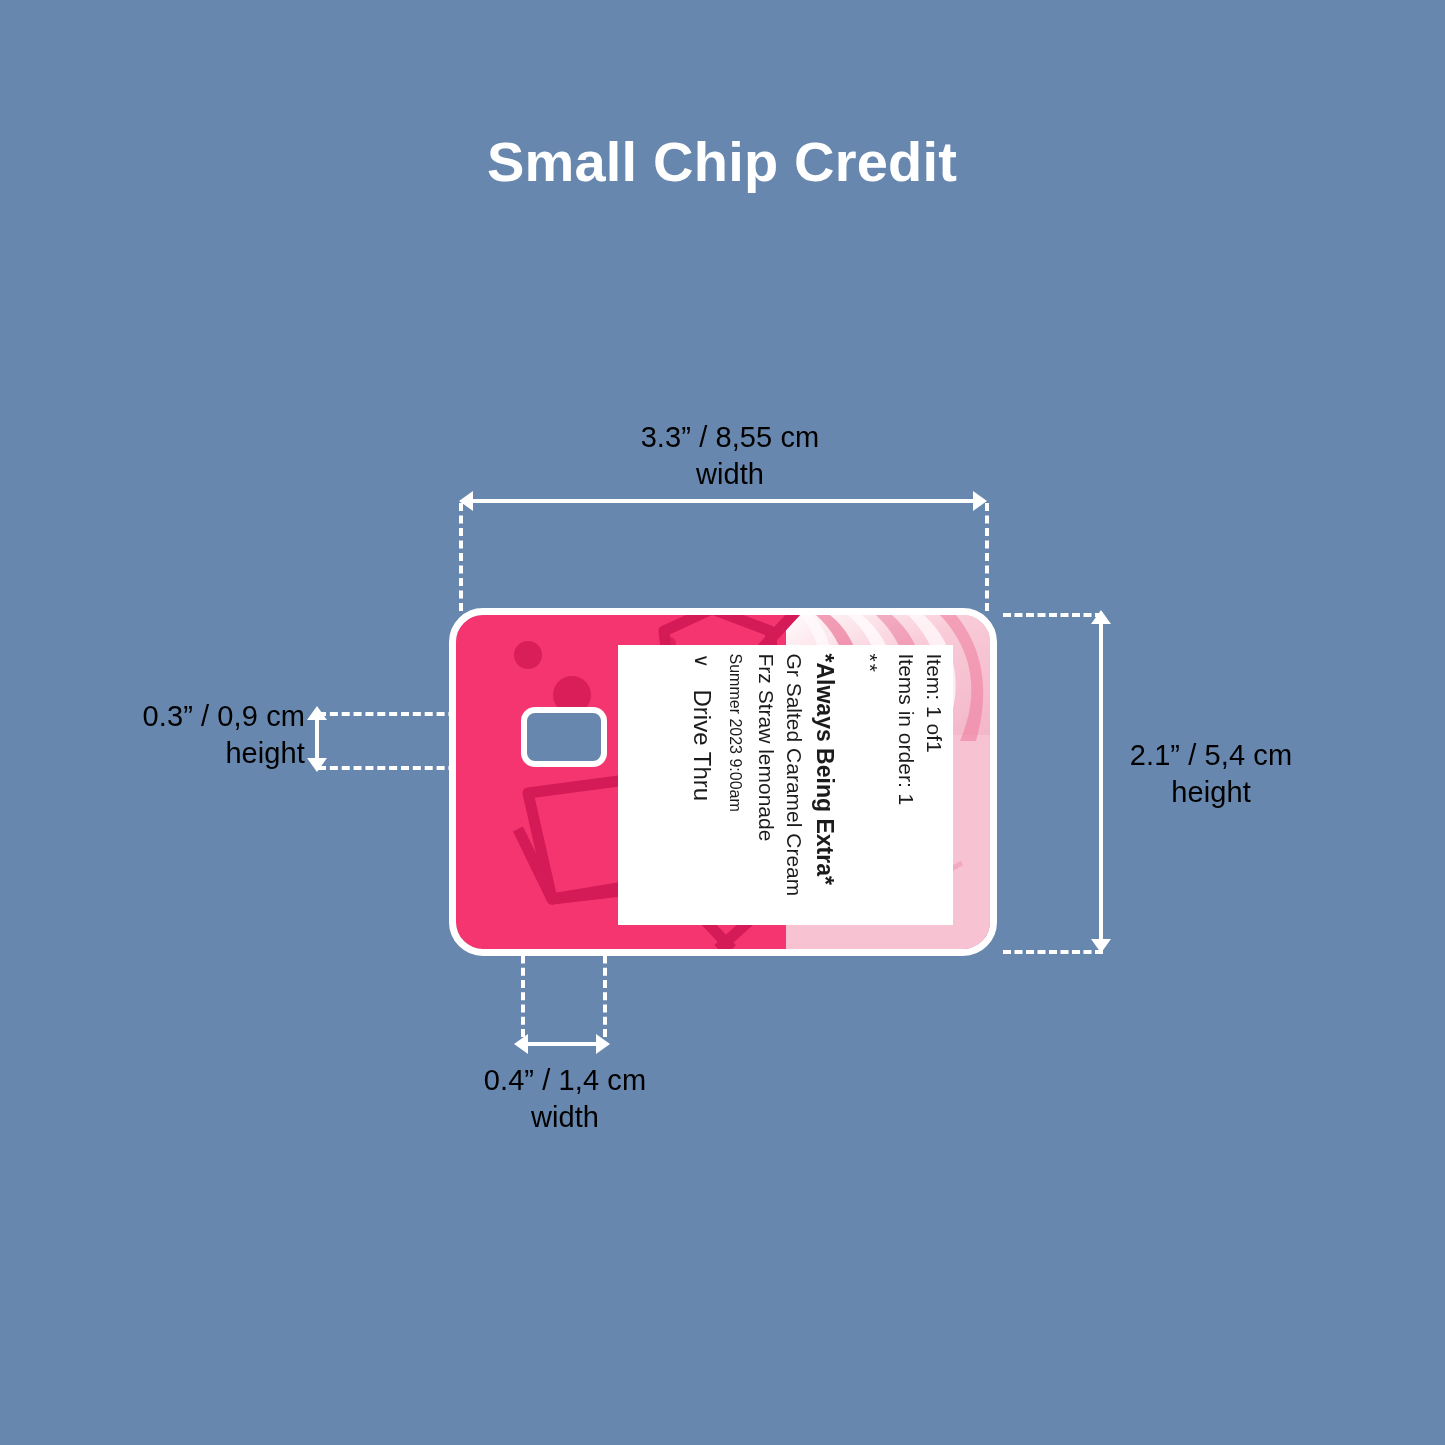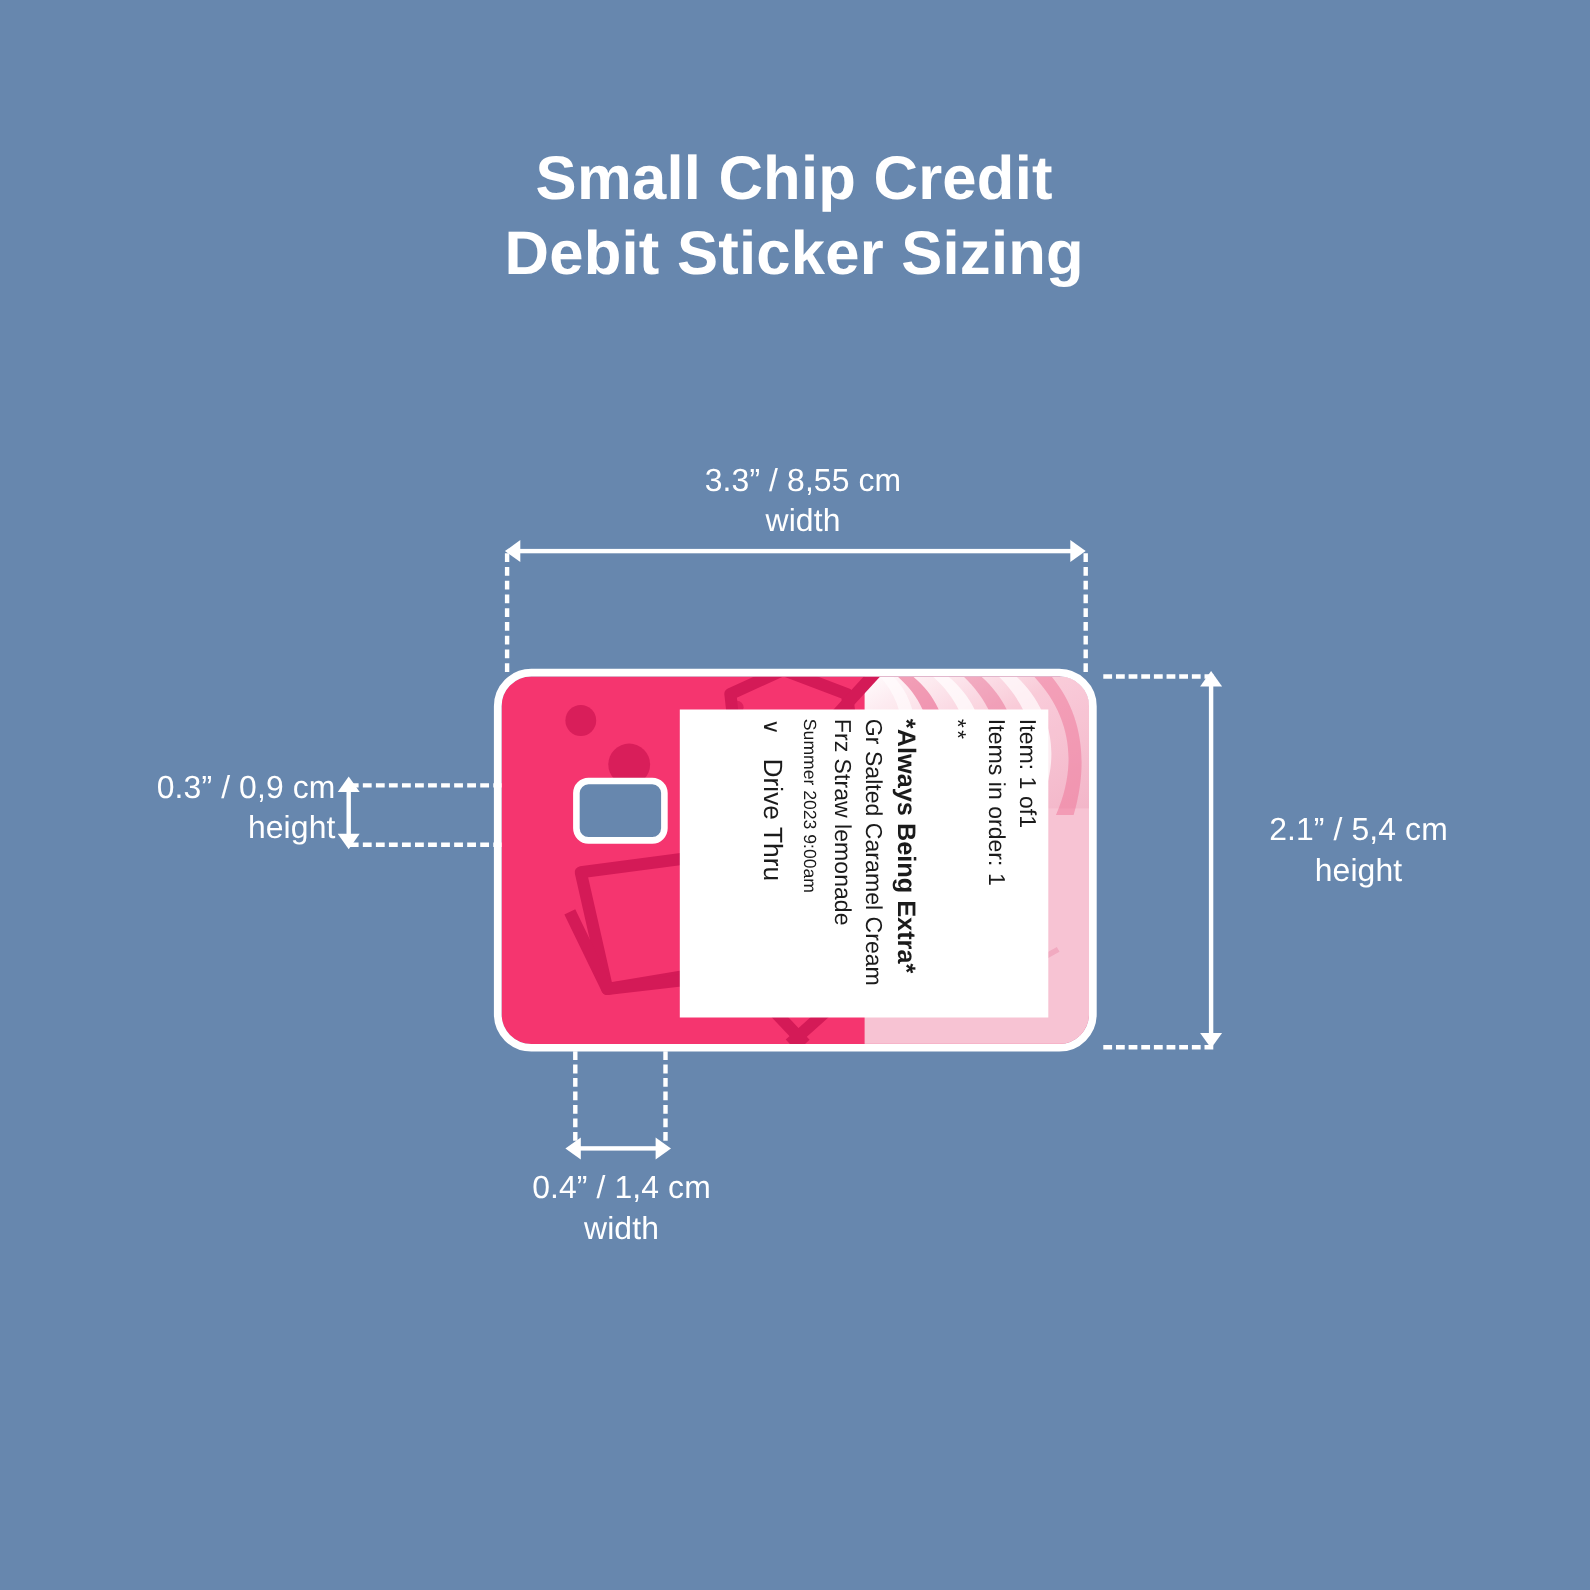--- a/index.html
+++ b/index.html
@@ -33,33 +33,33 @@
     font-size: 56px;
     font-weight: 600;
     line-height: 1.22;
     letter-spacing: 0.2px;
   }
   .title .line { display: block; }
 
   
   .dim-label {
     position: absolute;
-    color: #ffffff;
+    color: #000000;
     font-size: 29px;
     font-weight: 400;
     line-height: 1.28;
     text-align: center;
     letter-spacing: 0.1px;
     white-space: nowrap;
   }
   .dim-label .l2 { display: block; }
 
   #label-top       { left: 565px;  top: 419px;  width: 330px; }
   #label-left      { left: 95px;   top: 698px;  width: 210px; text-align: right; }
-  #label-right     { left: 1110px; top: 737px;  width: 250px; text-align: center; }
+  #label-right     { left: 1086px; top: 737px;  width: 250px; text-align: center; }
   #label-bottom    { left: 440px;  top: 1062px; width: 250px; }
 
   
   .dash-v {
     position: absolute;
     width: 0;
     border-left: 4px dashed #ffffff;
   }
   .dash-h {
     position: absolute;
@@ -184,21 +184,20 @@
   #r-chevron   { top: 240px; left: 8px;  font-size: 20px; }
   #r-channel   { top: 238px; left: 44px; font-size: 24px; }
 </style>
 </head>
 <body style="background: rgb(103, 135, 174);">
 
 <div id="stage">
 
   <div class="title">
     <span class="line">Small Chip Credit</span>
-    <span class="line">Debit Sticker Sizing</span>
   </div>
 
   <div class="dim-label" id="label-top">
     <span>3.3” / 8,55 cm</span>
     <span class="l2">width</span>
   </div>
 
   <div class="arrow-h" style="left:459px; top:490px; width:528px; height:22px;">
     <span class="head-l"></span>
     <span class="shaft"></span>

